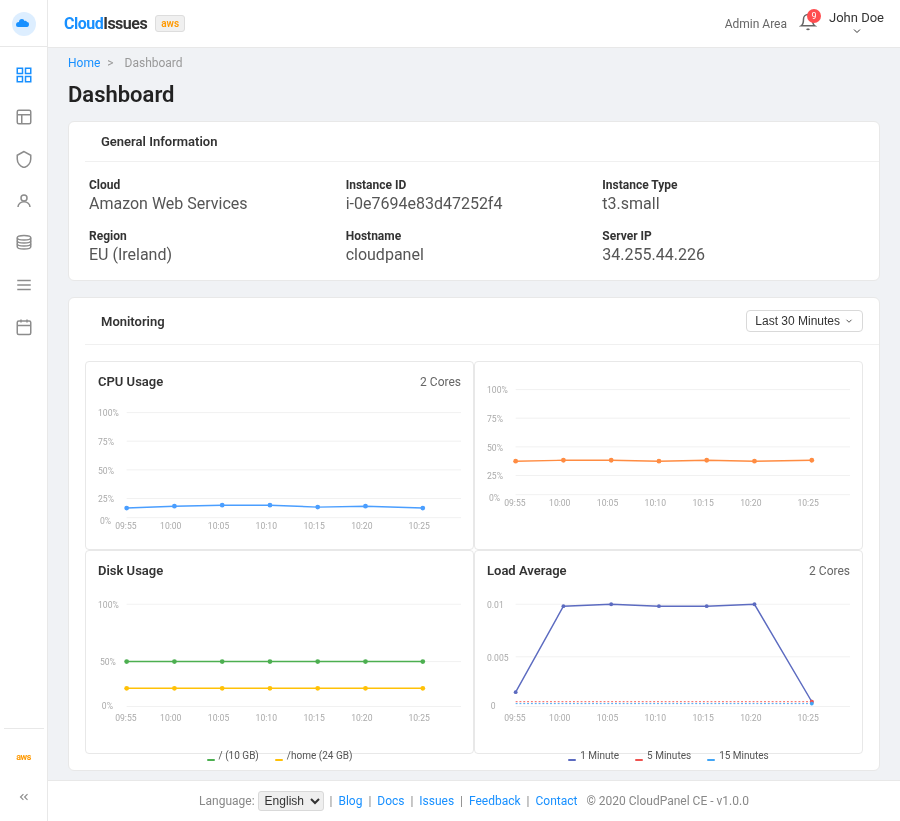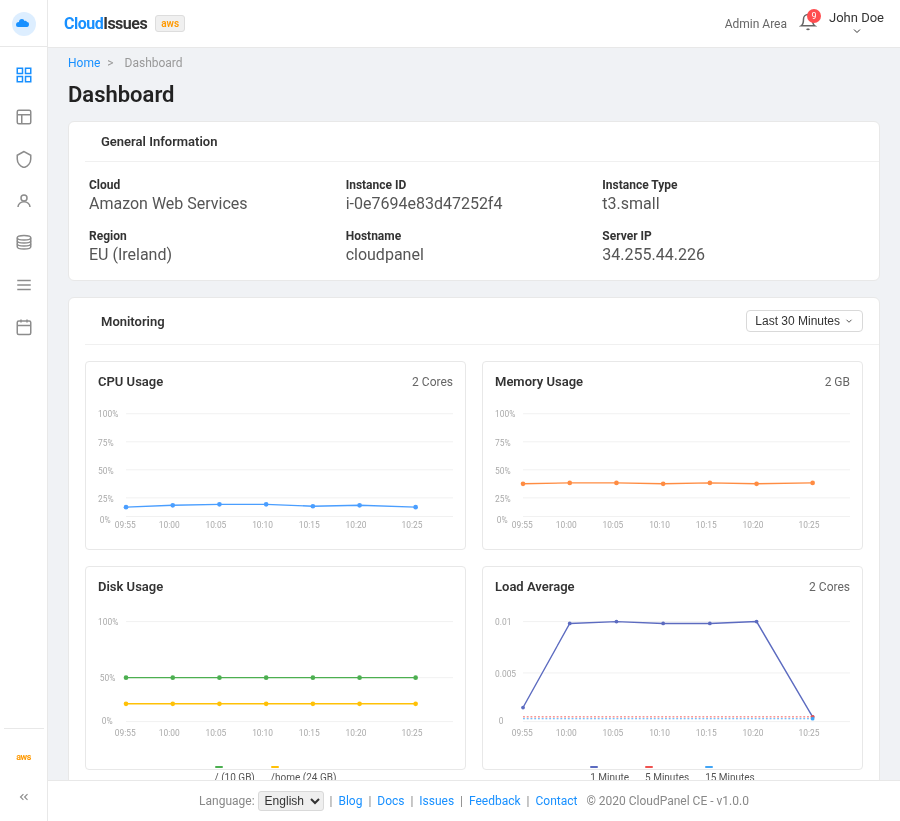--- a/index.html
+++ b/index.html
@@ -41,31 +41,31 @@
     .card { background: #fff; border: 1px solid #e8e8e8; border-radius: 6px; margin: 0 20px 16px; }
     .card-header { padding: 12px 16px; border-bottom: 1px solid #f0f0f0; font-size: 13px; font-weight: 600; color: #333; display: flex; align-items: center; justify-content: space-between; margin-left: 16px; }
 
     
     .info-grid { padding: 16px 20px; display: grid; grid-template-columns: 1fr 1fr 1fr; gap: 16px 0; }
     .info-item { }
     .info-label { font-weight: 700; font-size: 12px; color: #333; margin-bottom: 2px; }
     .info-value { font-size: 16px; color: #555; }
 
     
-    .monitoring-grid { display: grid; grid-template-columns: 1fr 1fr; gap: 16px; padding: 16px; }
+    .monitoring-grid { display: grid; grid-template-columns: 1fr 1fr; padding: 16px; }
     .chart-card { border: 1px solid #e8e8e8; border-radius: 4px; padding: 12px; background: #fff; }
     .chart-title-row { display: flex; justify-content: space-between; align-items: center; margin-bottom: 8px; }
     .chart-title { font-size: 13px; font-weight: 600; color: #333; }
     .chart-subtitle { font-size: 12px; color: #666; }
     .chart-area { position: relative; height: 140px; }
     svg.chart { width: 100%; height: 100%; overflow: visible; }
     .axis-label { font-size: 9px; fill: #aaa; }
     .grid-line { stroke: #f0f0f0; stroke-width: 1; }
     .legend { display: flex; gap: 16px; justify-content: center; margin-top: 6px; }
-    .legend-item { display: flex; align-items: flex-start; gap: 4px; font-size: 10px; color: #555; flex-direction: column; }
+    .legend-item { display: flex; align-items: flex-end; gap: 4px; font-size: 10px; color: #555; }
     .legend-dot { width: 8px; height: 2px; border-radius: 1px; }
 
     
     .dropdown-btn { border: 1px solid #d9d9d9; background: #fff; padding: 3px 8px; border-radius: 4px; font-size: 12px; cursor: pointer; display: flex; align-items: center; gap: 4px; color: #333; }
 
     
     .footer { background: #fff; border-top: 1px solid #e8e8e8; padding: 10px 20px; text-align: center; font-size: 12px; color: #888; flex-shrink: 0; }
     .footer a { color: #1890ff; text-decoration: none; }
     .footer select { font-size: 12px; border: 1px solid #d9d9d9; border-radius: 3px; padding: 1px 2px; color: #333; }
   </style>
@@ -257,24 +257,20 @@
               <text x="115" y="130" class="axis-label">10:05</text>
               <text x="165" y="130" class="axis-label">10:10</text>
               <text x="215" y="130" class="axis-label">10:15</text>
               <text x="265" y="130" class="axis-label">10:20</text>
               <text x="325" y="130" class="axis-label">10:25</text>
             </svg>
           </div>
         </div>
 
         <div class="chart-card">
-          <div class="chart-title-row">
-            <span class="chart-title">Memory Usage</span>
-            <span class="chart-subtitle">2 GB</span>
-          </div>
           <div class="chart-area">
             <svg class="chart" viewBox="0 0 380 130">
               <text x="0" y="12" class="axis-label">100%</text>
               <text x="0" y="42" class="axis-label">75%</text>
               <text x="0" y="72" class="axis-label">50%</text>
               <text x="0" y="102" class="axis-label">25%</text>
               <text x="2" y="125" class="axis-label">0%</text>
               <line x1="30" y1="8" x2="380" y2="8" class="grid-line"></line>
               <line x1="30" y1="38" x2="380" y2="38" class="grid-line"></line>
               <line x1="30" y1="68" x2="380" y2="68" class="grid-line"></line>

